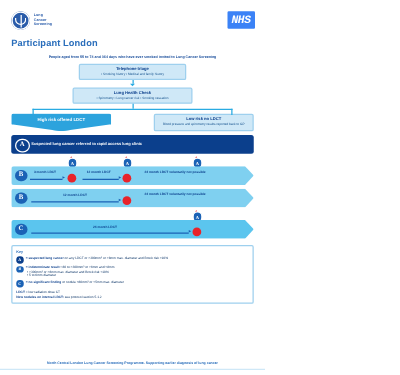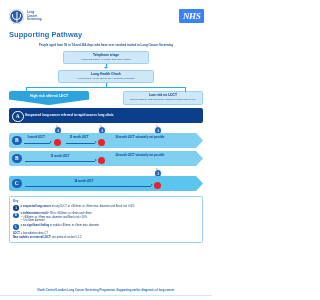--- a/index.html
+++ b/index.html
@@ -19,21 +19,21 @@
      box-shadow:inset 0 0 0 1.2px #ffffff;}
   .brand-mark:before{content:"";position:absolute;left:50%;top:2.5px;
      width:1.1px;height:10px;background:#ffffff;transform:translateX(-50%);}
   .brand-mark:after{content:"";position:absolute;left:3px;top:4.5px;
      width:9px;height:6px;border:1.1px solid #ffffff;border-top:none;
      border-radius:0 0 5px 5px;box-sizing:border-box;}
   .brand-text{font-size:2.9px;line-height:3.6px;color:#2a5caa;font-weight:700;
      letter-spacing:.08px;}
   .nhs{background:#3b82f6;color:#fff;font-weight:700;font-style:italic;
      font-size:9px;line-height:9px;padding:2.5px 3.5px;letter-spacing:-.3px;
-     border-radius:1px;font-family:Liberation Serif, serif;}
+     border-radius:1px;font-family:Liberation Mono, monospace;}
 
   
   .title{font-size:7.4px;font-weight:700;color:#2a6ebb;padding:6px 0 0 9px;
      letter-spacing:.1px;}
   .intro{text-align:center;font-size:2.9px;line-height:4.1px;color:#1b4f9c;
      font-weight:700;margin:3.5px 22px 0 22px;}
 
   
   .box{background:#cfe8f7;border:.5px solid #9ed0ee;border-radius:1.5px;
      text-align:center;padding:1.6px 2px;box-sizing:border-box;}
@@ -139,21 +139,21 @@
       <div class="brand-mark"></div>
       <div>
         <div class="brand-text">Lung</div>
         <div class="brand-text">Cancer</div>
         <div class="brand-text">Screening</div>
       </div>
     </div>
     <div class="nhs">NHS</div>
   </div>
 
-  <div class="title">Supporting Pathway</div>
+  <div class="title">Participant London</div>
   <div class="intro">People aged from 55 to 74 and 364 days who have ever smoked invited to Lung Cancer Screening</div>
 
   <div class="center-wrap">
     <div class="box w-triage">
       <div class="bx-t">Telephone triage</div>
       <div class="bx-s">• Smoking history • Medical and family history</div>
     </div>
   </div>
 
   <div class="stem-v" style="height:3px"></div>

